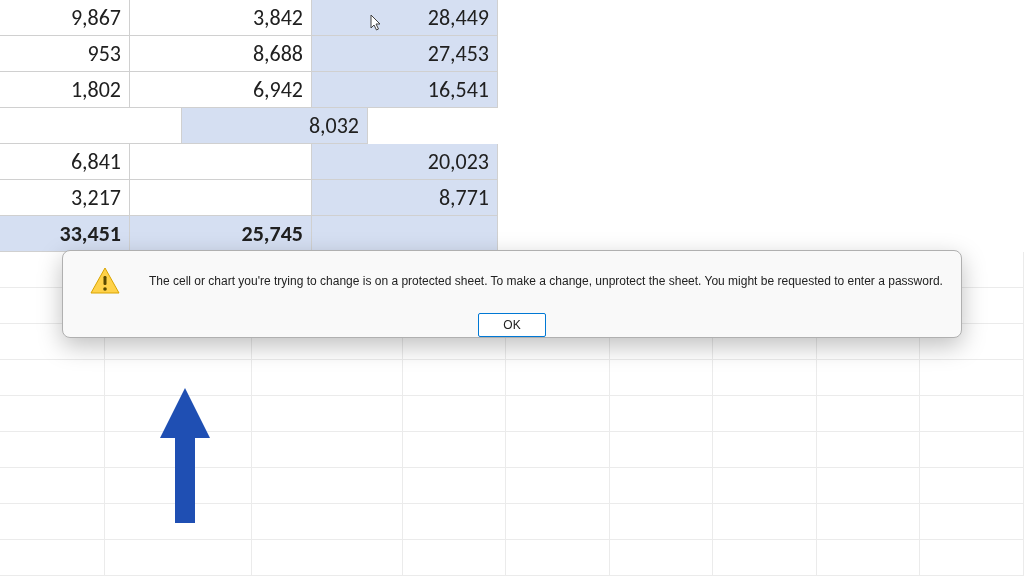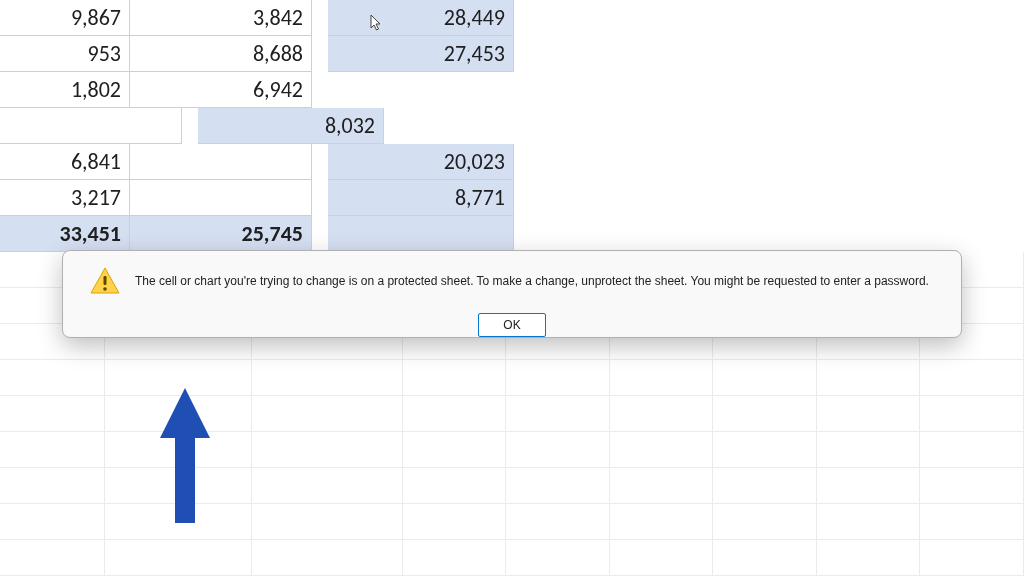--- a/index.html
+++ b/index.html
@@ -32,21 +32,21 @@
       display: flex;
       align-items: center;
       justify-content: flex-end;
       padding-right: 8px;
       font-size: 22px;
       color: #202020;
       background: #ffffff;
     }
     .col-a { width: 130px; border-left: none; }
     .col-b { width: 182px; }
-    .col-c { width: 186px; margin-left: 16px; }
+    .col-c { width: 186px; }
     .highlighted { background: #d5dff2; }
     .bold { font-weight: bold; }
     .lower-grid {
       position: absolute;
       top: 252px;
       left: 0;
       width: 100%;
       height: 324px;
     }
     .dialog {
@@ -75,21 +75,21 @@
       align-items: center;
       justify-content: center;
       font-size: 14px;
       color: #333;
       cursor: pointer;
     }
     .dialog-body {
       display: flex;
       align-items: center;
       padding: 14px 18px 8px 26px;
-      gap: 14px;
+      gap: 28px;
     }
     .warning-icon-wrap {
       width: 32px;
       height: 32px;
       flex-shrink: 0;
     }
     .dialog-message {
       font-size: 12px;
       color: #222;
       line-height: 1.4;
@@ -146,20 +146,21 @@
         <div class="cell col-c highlighted">28,449</div>
       </div>
       <div class="row">
         <div class="cell col-a">953</div>
         <div class="cell col-b">8,688</div>
         <div class="cell col-c highlighted">27,453</div>
       </div>
       <div class="row">
         <div class="cell col-a">1,802</div>
         <div class="cell col-b">6,942</div>
+        <div class="cell col-c highlighted">16,541</div>
       </div>
       <div class="row">
         <div class="cell col-b"></div>
         <div class="cell col-c highlighted">8,032</div>
       </div>
       <div class="row">
         <div class="cell col-a">6,841</div>
         <div class="cell col-b"></div>
         <div class="cell col-c highlighted">20,023</div>
       </div>

